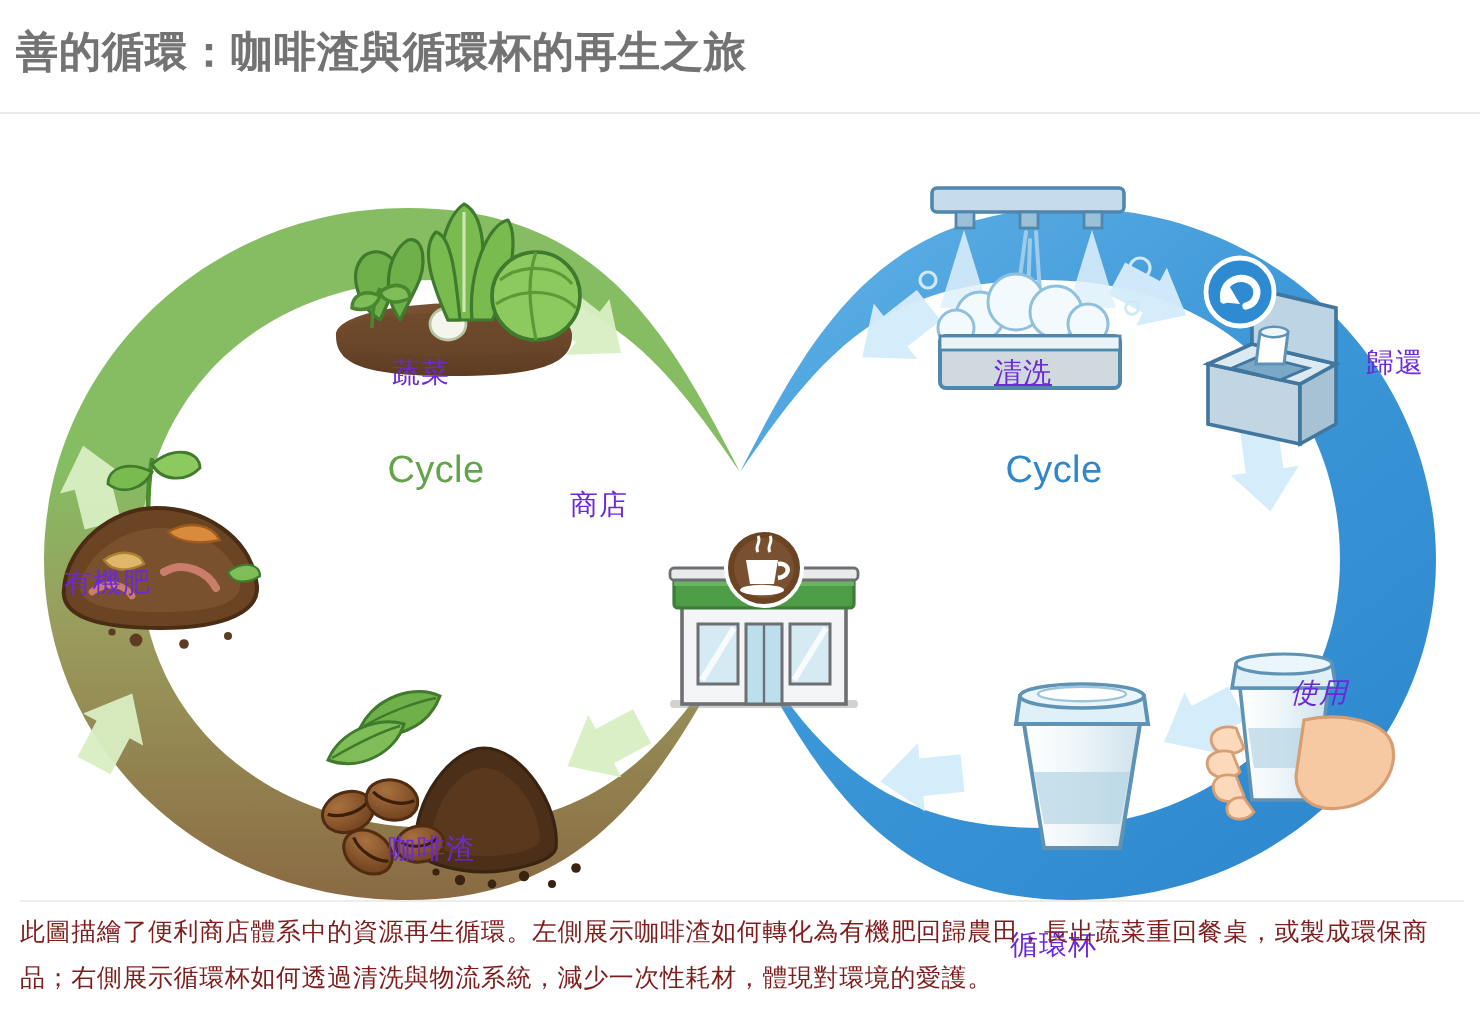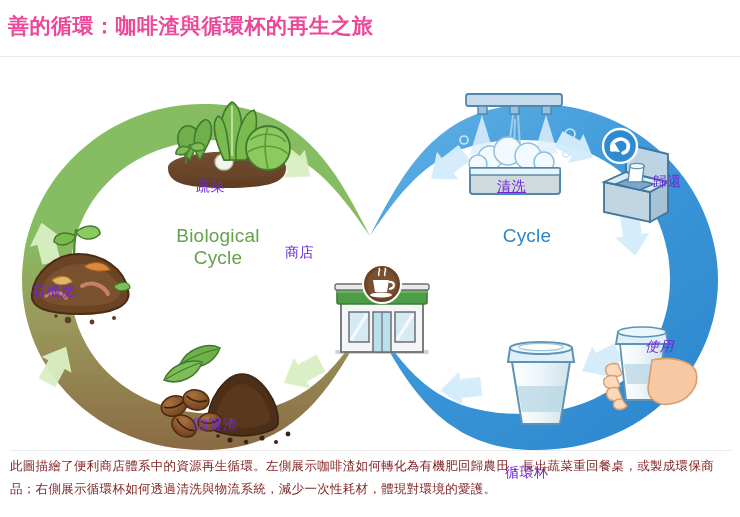--- a/index.html
+++ b/index.html
@@ -8,21 +8,21 @@
     width:740px; height:517px;
     background:#ffffff;
     font-family:"Liberation Sans","DejaVu Sans",sans-serif;
     color:#2b2b2b;
     overflow:hidden;
     position:relative;
   }
   #page-title {
     position:absolute; left:8px; top:12px;
     font-size:21px; font-weight:700; letter-spacing:0.5px;
-    color:#ec4899; white-space:nowrap;
+    color:#737373; white-space:nowrap;
   }
   #title-rule {
     position:absolute; left:0; top:56px; width:740px; height:1px;
     background:#e9e9e9;
   }
   #figure {
     position:absolute; left:0; top:58px; width:740px; height:392px;
     background:#ffffff;
   }
   #svg-stage { position:absolute; left:0; top:0; width:740px; height:392px; }
@@ -44,21 +44,21 @@
     letter-spacing:0.2px;
   }
   #bio-cycle-name { color:#63a34a; left:148px; top:167px; width:140px; }
   #tech-cycle-name { color:#2f87c9; left:452px; top:167px; width:150px; }
 
   #label-vegetables { left:196px; top:120px; }
   #label-store      { left:285px; top:186px; }
   #label-compost    { left:32px;  top:225px; }
   #label-grounds    { left:194px; top:358px; }
   #label-washing    { left:497px; top:120px;text-decoration:underline; }
-  #label-return     { left:653px; top:115px; }
+  #label-return     { left:683px; top:115px; }
   #label-use        { left:645px; top:280px;font-style:italic; }
   #label-cup        { left:505px; top:358px;margin-top:48px; }
 
   #caption {
     position:absolute; left:10px; top:455px; width:722px;
     font-size:12.5px; line-height:1.85; color:#7f1d1d;
     letter-spacing:0.3px;
   }
   #caption-rule {
     position:absolute; left:10px; top:450px; width:722px; height:1px;
@@ -369,21 +369,20 @@
 
       <path d="M 40 14 L 42 26 L 54 26 L 56 14 Z" fill="#ffffff"></path>
       <path d="M 56 16 C 62 15, 63 22, 56 23" fill="none" stroke="#ffffff" stroke-width="2.2"></path>
       <ellipse cx="48" cy="29" rx="11" ry="2.6" fill="#ffffff"></ellipse>
       <path d="M 46 10 C 44 7, 48 5, 46 2" stroke="#ffffff" stroke-width="1.5" fill="none"></path>
       <path d="M 52 10 C 50 7, 54 5, 52 2" stroke="#ffffff" stroke-width="1.5" fill="none"></path>
     </g>
   </svg>
 
   <div class="cyc-name" id="bio-cycle-name">
-    <div>Biological</div>
     <div>Cycle</div>
   </div>
   <div class="cyc-name" id="tech-cycle-name">
     <div>Cycle</div>
   </div>
 
   <div class="lbl" id="label-vegetables">蔬菜</div>
   <div class="lbl" id="label-compost">有機肥</div>
   <div class="lbl" id="label-grounds">咖啡渣</div>
   <div class="lbl" id="label-store">商店</div>

